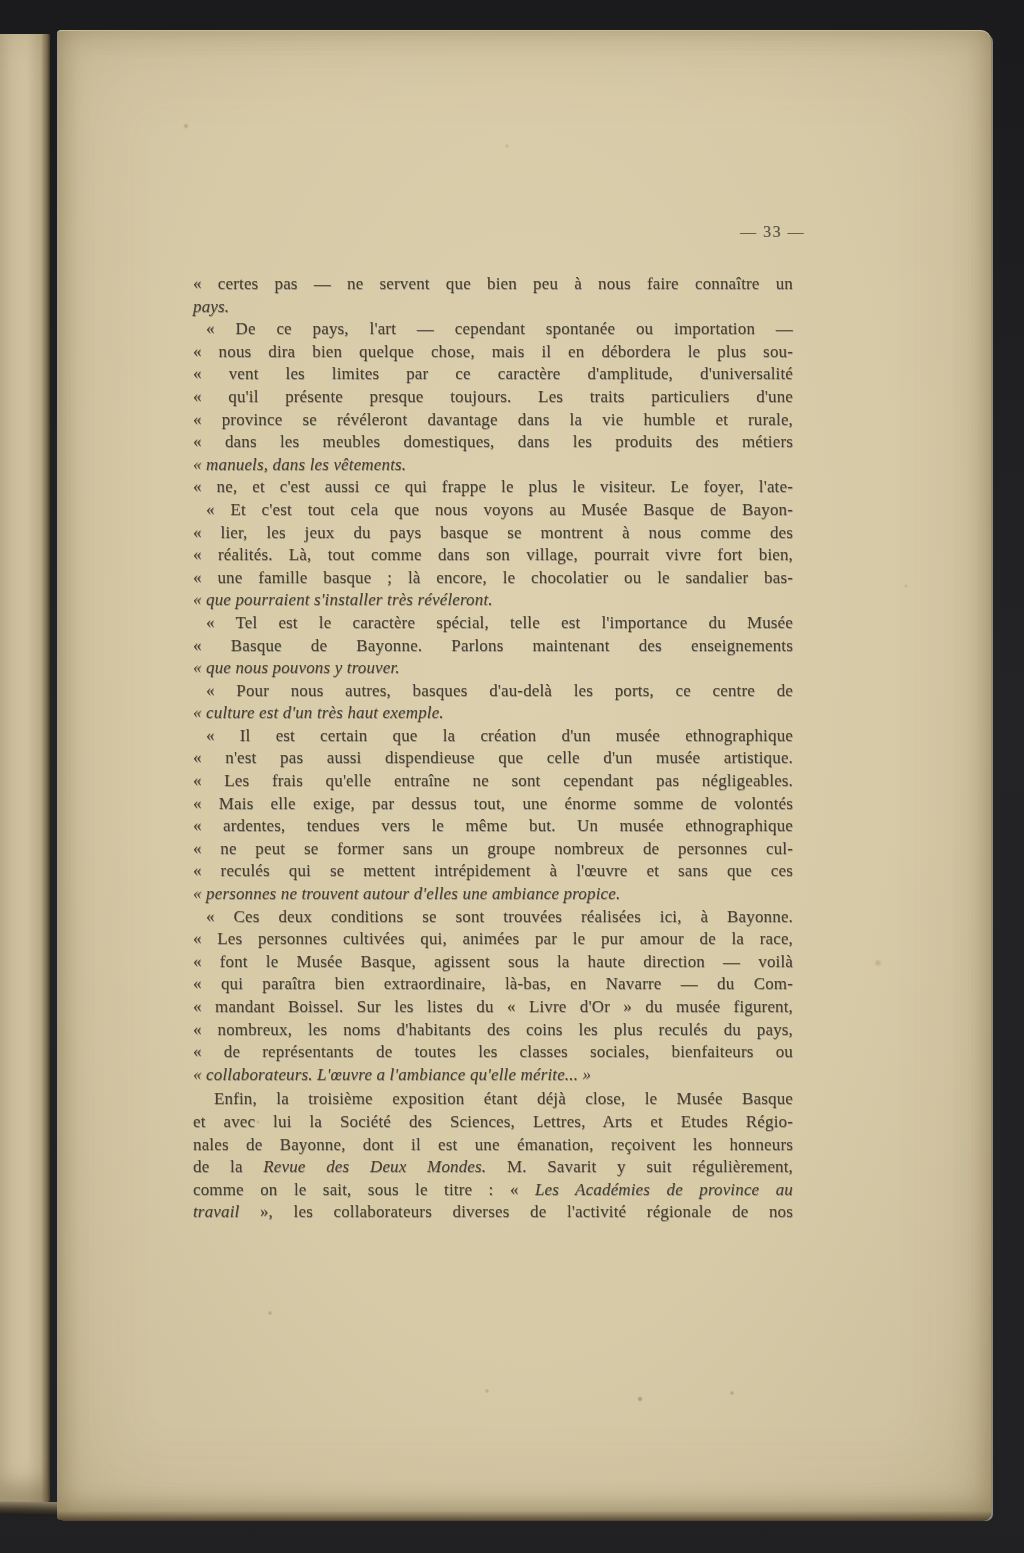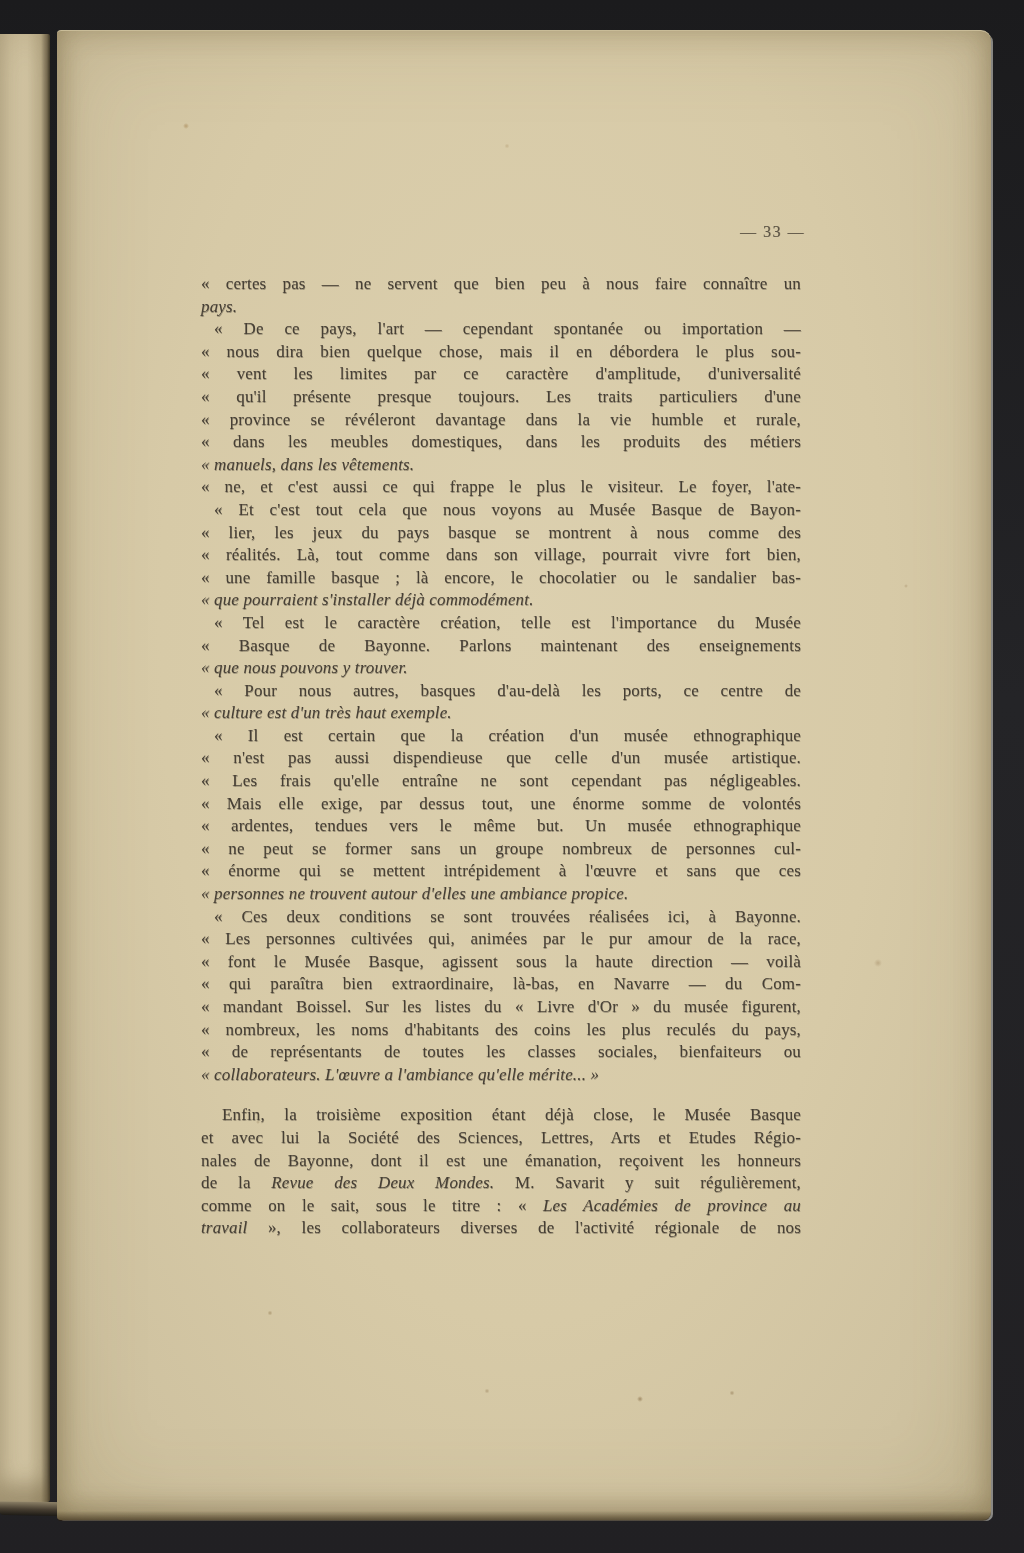--- a/index.html
+++ b/index.html
@@ -55,27 +55,27 @@
     border-radius: 0 0 8px 4px;
   }
 
   .pagenum {
     position: absolute; top: 192px; left: 148px; width: 600px;
     text-align: right; font-size: 16px; letter-spacing: 1.5px;
     color: #5d5546; text-shadow: 0.4px 0.4px 0.6px rgba(80,70,55,0.4);
   }
 
   .textblock {
-    position: absolute; top: 242px; left: 144px; width: 600px;
+    position: absolute; top: 242px; left: 136px; width: 600px;
     font-size: 17px; line-height: 22.6px; letter-spacing: 0.15px;
     color: #463f35;
     text-shadow: 0.4px 0.5px 0.6px rgba(62,54,44,0.4);
   }
   .para { margin: 0; }
-  .para.space-before { margin-top: 18px; }
+  .para.space-before { margin-top: 2px; }
   .line { text-align: justify; text-align-last: justify; }
   .line.short { text-align-last: left; font-style: italic; }
   .line.indent { padding-left: 13px; }
   .para.space-before .line.indent { padding-left: 21px; }
   em { font-style: italic; }
 </style>
 </head>
 <body>
 
 <div class="scene">
@@ -95,39 +95,39 @@
           <div class="line"><span>« province se révéleront davantage dans la vie humble et rurale,</span></div>
           <div class="line"><span>« dans les meubles domestiques, dans les produits des métiers</span></div>
           <div class="line short"><span>« manuels, dans les vêtements.</span></div>
         </div>
         <div class="para">
           <div class="line"><span>« ne, et c'est aussi ce qui frappe le plus le visiteur. Le foyer, l'ate-</span></div>
           <div class="line indent"><span>« Et c'est tout cela que nous voyons au Musée Basque de Bayon-</span></div>
           <div class="line"><span>« lier, les jeux du pays basque se montrent à nous comme des</span></div>
           <div class="line"><span>« réalités. Là, tout comme dans son village, pourrait vivre fort bien,</span></div>
           <div class="line"><span>« une famille basque ; là encore, le chocolatier ou le sandalier bas-</span></div>
-          <div class="line short"><span>« que pourraient s'installer déjà commodément.</span></div>
+          <div class="line short"><span>« que pourraient s'installer très révéleront.</span></div>
         </div>
         <div class="para">
-          <div class="line indent"><span>« Tel est le caractère création, telle est l'importance du Musée</span></div>
+          <div class="line indent"><span>« Tel est le caractère spécial, telle est l'importance du Musée</span></div>
           <div class="line"><span>« Basque de Bayonne. Parlons maintenant des enseignements</span></div>
           <div class="line short"><span>« que nous pouvons y trouver.</span></div>
         </div>
         <div class="para">
           <div class="line indent"><span>« Pour nous autres, basques d'au-delà les ports, ce centre de</span></div>
           <div class="line short"><span>« culture est d'un très haut exemple.</span></div>
         </div>
         <div class="para">
           <div class="line indent"><span>« Il est certain que la création d'un musée ethnographique</span></div>
           <div class="line"><span>« n'est pas aussi dispendieuse que celle d'un musée artistique.</span></div>
           <div class="line"><span>« Les frais qu'elle entraîne ne sont cependant pas négligeables.</span></div>
           <div class="line"><span>« Mais elle exige, par dessus tout, une énorme somme de volontés</span></div>
           <div class="line"><span>« ardentes, tendues vers le même but. Un musée ethnographique</span></div>
           <div class="line"><span>« ne peut se former sans un groupe nombreux de personnes cul-</span></div>
-          <div class="line"><span>« énorme qui se mettent intrépidement à l'œuvre et sans que ces</span></div>
+          <div class="line"><span>« reculés qui se mettent intrépidement à l'œuvre et sans que ces</span></div>
           <div class="line short"><span>« personnes ne trouvent autour d'elles une ambiance propice.</span></div>
         </div>
         <div class="para">
           <div class="line indent"><span>« Ces deux conditions se sont trouvées réalisées ici, à Bayonne.</span></div>
           <div class="line"><span>« Les personnes cultivées qui, animées par le pur amour de la race,</span></div>
           <div class="line"><span>« font le Musée Basque, agissent sous la haute direction — voilà</span></div>
           <div class="line"><span>« qui paraîtra bien extraordinaire, là-bas, en Navarre — du Com-</span></div>
           <div class="line"><span>« mandant Boissel. Sur les listes du « Livre d'Or » du musée figurent,</span></div>
           <div class="line"><span>« nombreux, les noms d'habitants des coins les plus reculés du pays,</span></div>
           <div class="line"><span>« de représentants de toutes les classes sociales, bienfaiteurs ou</span></div>

